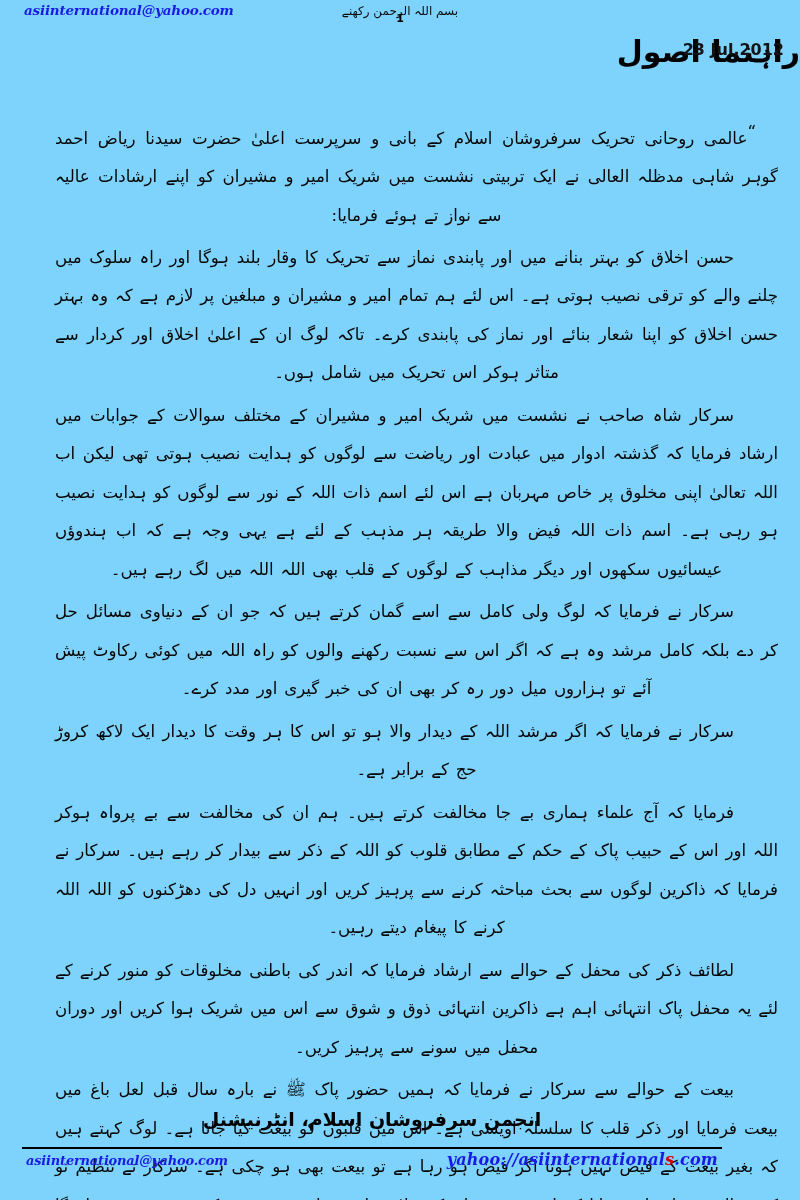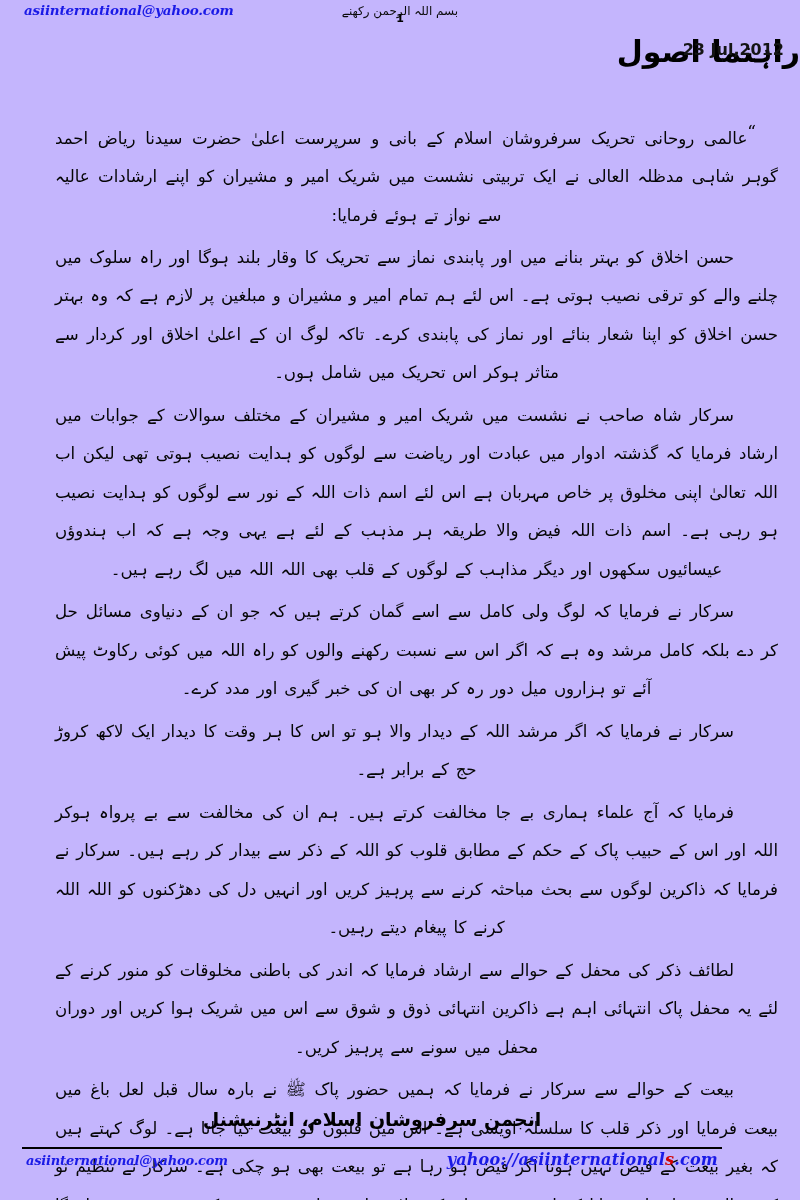--- a/index.html
+++ b/index.html
@@ -6,21 +6,21 @@
   html, body {
     margin: 0;
     padding: 0;
     background: #ffffff;
   }
 
   .page {
     position: relative;
     width: 800px;
     height: 1200px;
-    background: #c4b5fd;
+    background: #7dd3fc;
     overflow: hidden;
     box-sizing: border-box;
     font-family: "DejaVu Sans", sans-serif;
   }
 
   
   .header {
     position: relative;
     height: 100px;
   }

